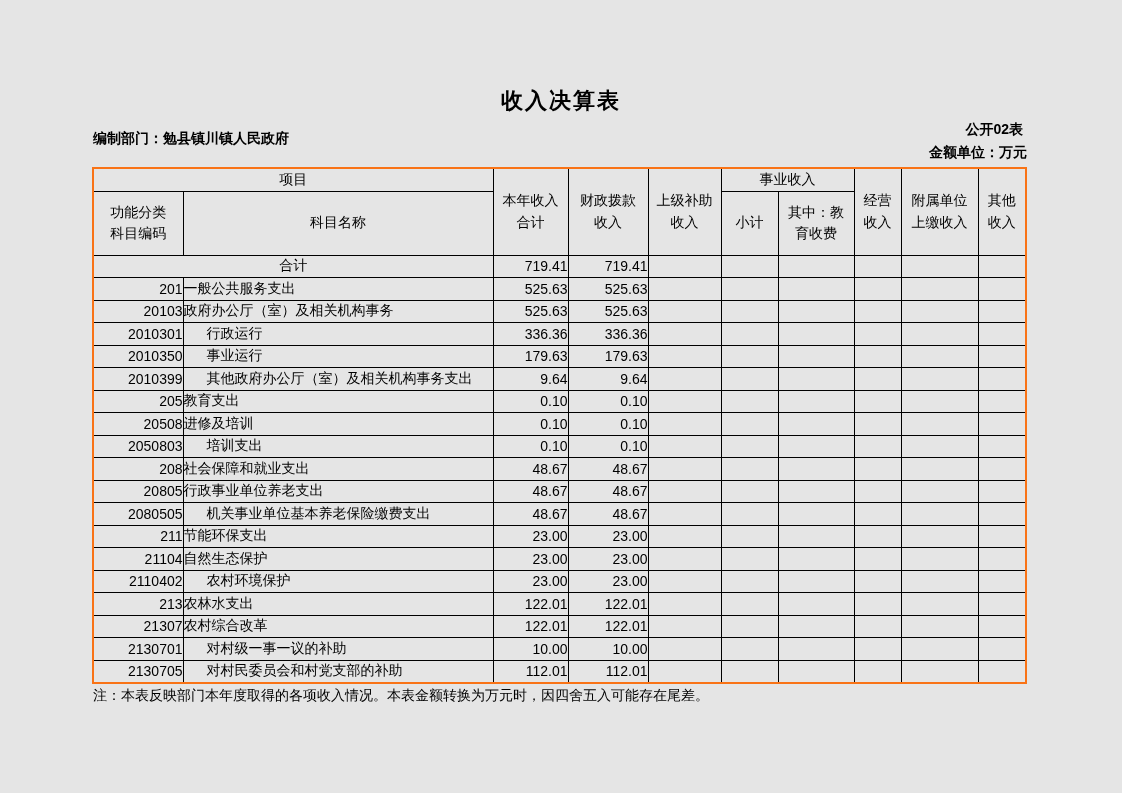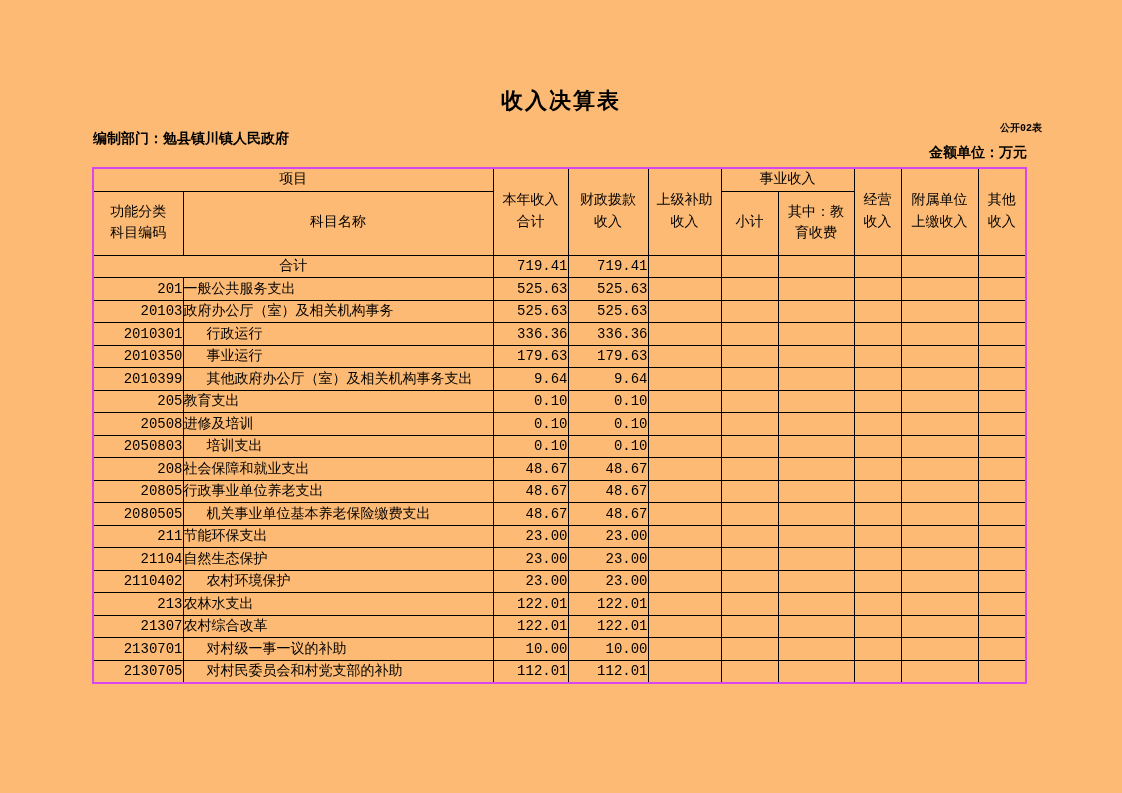--- a/index.html
+++ b/index.html
@@ -1,58 +1,58 @@
 <!DOCTYPE html>
 <html><head>
 <meta charset="utf-8">
 <style>
   html,body { margin:0; padding:0; background:#ffffff; }
   .page {
     position: relative;
     width: 1122px;
     height: 793px;
-    background: #fdba74;
+    background: #e5e5e5;
     color: #000000;
-    font-family: Liberation Mono, monospace;
+    font-family: Liberation Sans, sans-serif;
     overflow: hidden;
   }
   .doc-title {
     position: absolute;
     top: 86px; left: 0;
     width: 100%;
     text-align: center;
     font-size: 22px;
     font-weight: bold;
     letter-spacing: 2px;
   }
   .meta-table-code {
     position: absolute;
-    top: 121px; right: 80px;
-    font-size: 10px;
+    top: 121px; right: 99px;
+    font-size: 14px;
     font-weight: bold;
   }
   .meta-left {
     position: absolute;
     top: 130px; left: 93px;
     font-size: 14px;
     font-weight: bold;
   }
   .meta-right {
     position: absolute;
     top: 144px; right: 95px;
     font-size: 14px;
     font-weight: bold;
   }
   table.acc {
     position: absolute;
     top: 167px; left: 92px;
     width: 935px;
     border-collapse: collapse;
     table-layout: fixed;
-    border: 2px solid #d946ef;
+    border: 2px solid #f97316;
   }
   table.acc th, table.acc td {
     border: 1px solid #000;
     font-size: 14px;
     font-weight: normal;
     padding: 0;
     overflow: hidden;
     vertical-align: middle;
   }
   table.acc thead th {
@@ -348,14 +348,15 @@
           <td class="c-val"></td>
           <td class="c-val"></td>
           <td class="c-val"></td>
           <td class="c-val"></td>
           <td class="c-val"></td>
           <td class="c-val"></td>
         </tr>
       </tbody>
   </table>
 
+  <div class="footnote">注：本表反映部门本年度取得的各项收入情况。本表金额转换为万元时，因四舍五入可能存在尾差。</div>
 
 </div>
 
 </body></html>

